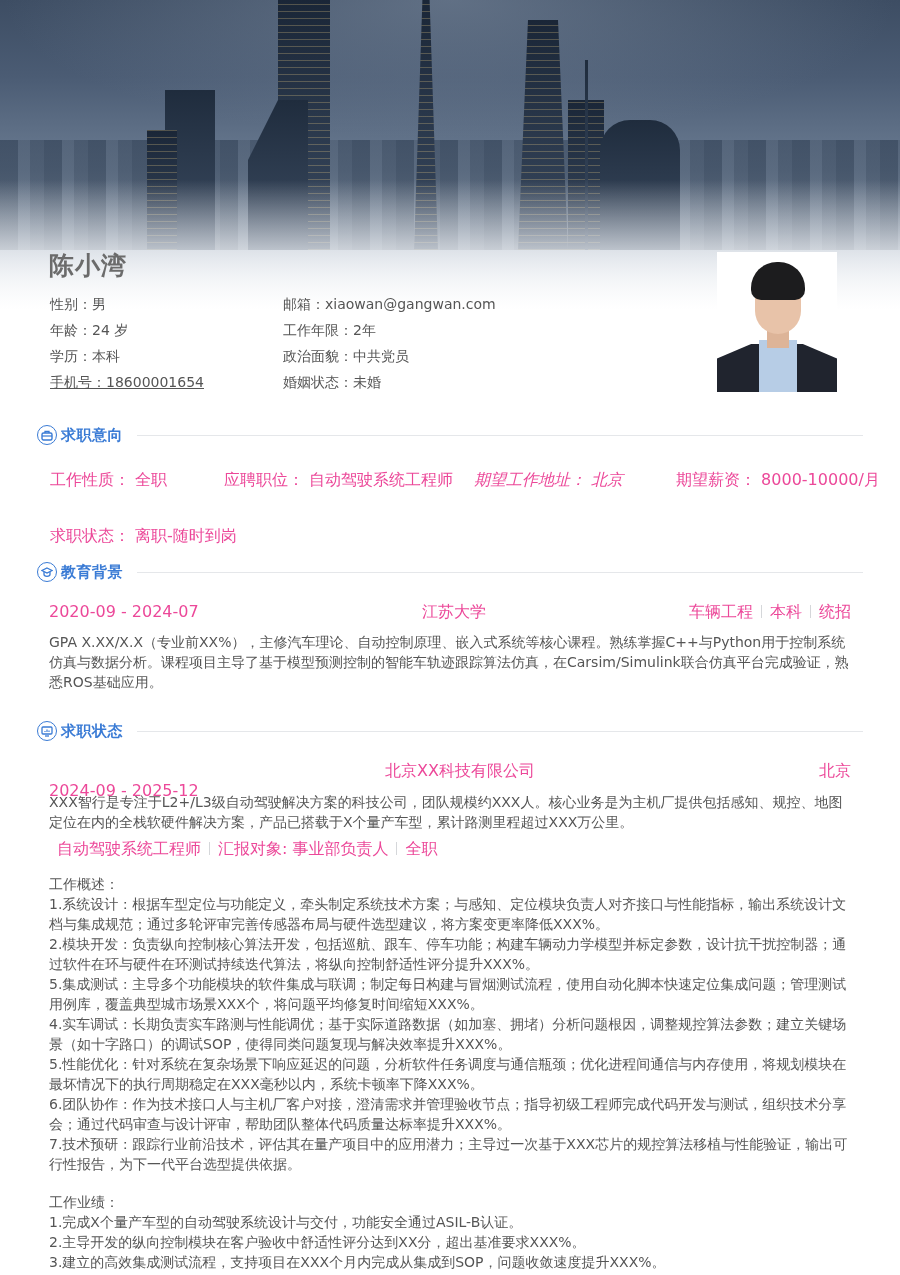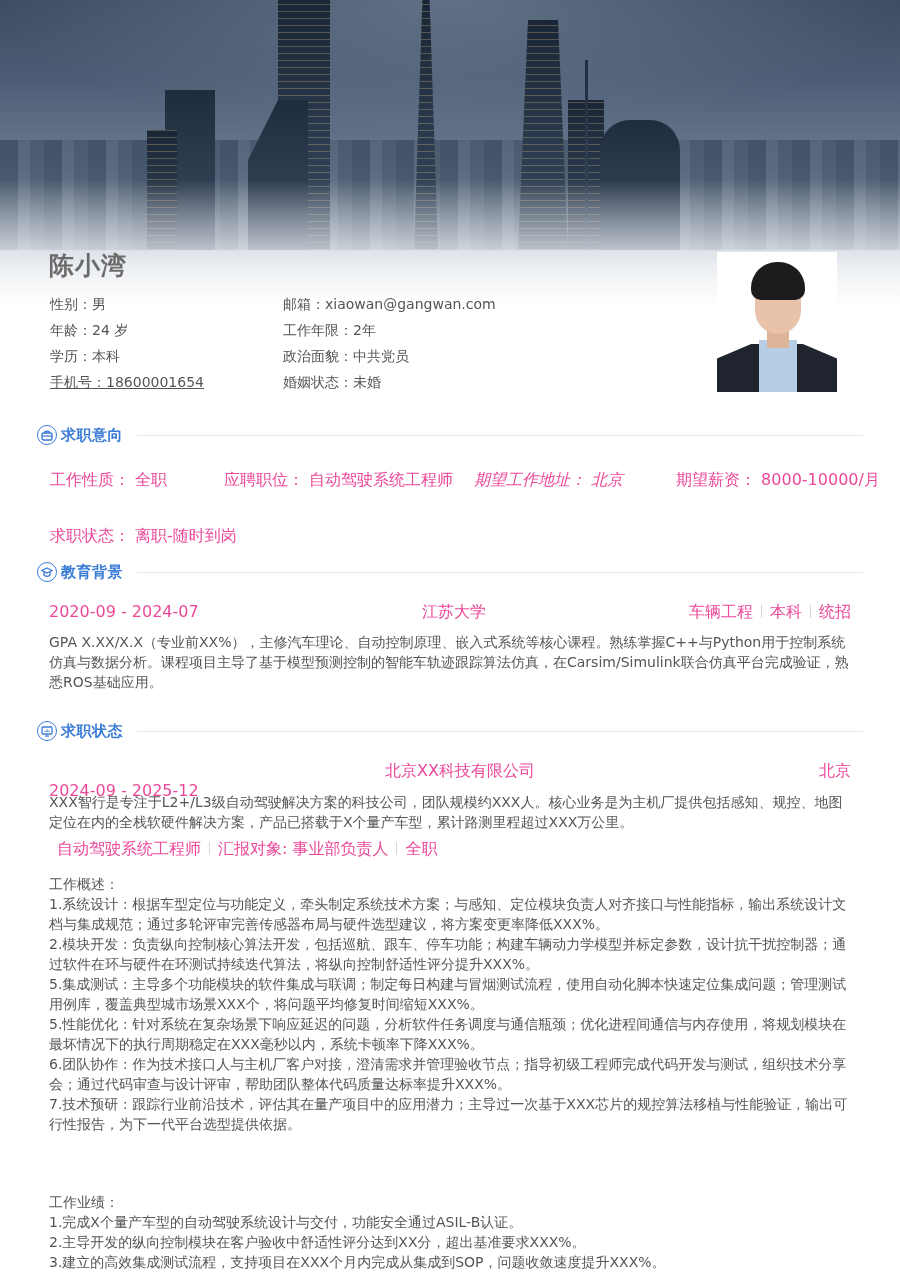--- a/index.html
+++ b/index.html
@@ -164,20 +164,21 @@
 
 <div class="text-abs" style="left:49px;top:839px;margin-left:8px;">
   <span>自动驾驶系统工程师</span><span class="sep"></span><span>汇报对象: 事业部负责人</span><span class="sep"></span><span>全职</span>
 </div>
 
 <div class="para" style="top:874px;">
   <span class="block-line">工作概述：</span>
   <span class="block-line">1.系统设计：根据车型定位与功能定义，牵头制定系统技术方案；与感知、定位模块负责人对齐接口与性能指标，输出系统设计文档与集成规范；通过多轮评审完善传感器布局与硬件选型建议，将方案变更率降低XXX%。</span>
   <span class="block-line">2.模块开发：负责纵向控制核心算法开发，包括巡航、跟车、停车功能；构建车辆动力学模型并标定参数，设计抗干扰控制器；通过软件在环与硬件在环测试持续迭代算法，将纵向控制舒适性评分提升XXX%。</span>
   <span class="block-line">5.集成测试：主导多个功能模块的软件集成与联调；制定每日构建与冒烟测试流程，使用自动化脚本快速定位集成问题；管理测试用例库，覆盖典型城市场景XXX个，将问题平均修复时间缩短XXX%。</span>
+  <span class="block-line">4.实车调试：长期负责实车路测与性能调优；基于实际道路数据（如加塞、拥堵）分析问题根因，调整规控算法参数；建立关键场景（如十字路口）的调试SOP，使得同类问题复现与解决效率提升XXX%。</span>
   <span class="block-line">5.性能优化：针对系统在复杂场景下响应延迟的问题，分析软件任务调度与通信瓶颈；优化进程间通信与内存使用，将规划模块在最坏情况下的执行周期稳定在XXX毫秒以内，系统卡顿率下降XXX%。</span>
   <span class="block-line">6.团队协作：作为技术接口人与主机厂客户对接，澄清需求并管理验收节点；指导初级工程师完成代码开发与测试，组织技术分享会；通过代码审查与设计评审，帮助团队整体代码质量达标率提升XXX%。</span>
   <span class="block-line">7.技术预研：跟踪行业前沿技术，评估其在量产项目中的应用潜力；主导过一次基于XXX芯片的规控算法移植与性能验证，输出可行性报告，为下一代平台选型提供依据。</span>
 </div>
 
 <div class="para" style="top:1192px;">
   <span class="block-line">工作业绩：</span>
   <span class="block-line">1.完成X个量产车型的自动驾驶系统设计与交付，功能安全通过ASIL-B认证。</span>
   <span class="block-line">2.主导开发的纵向控制模块在客户验收中舒适性评分达到XX分，超出基准要求XXX%。</span>
   <span class="block-line">3.建立的高效集成测试流程，支持项目在XXX个月内完成从集成到SOP，问题收敛速度提升XXX%。</span>

